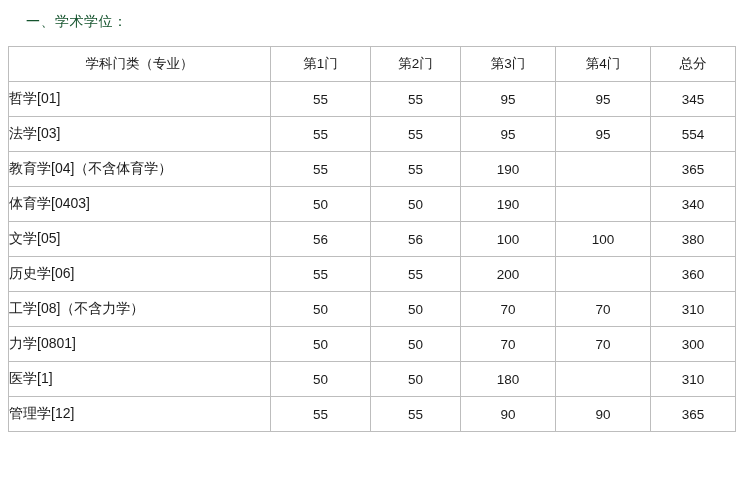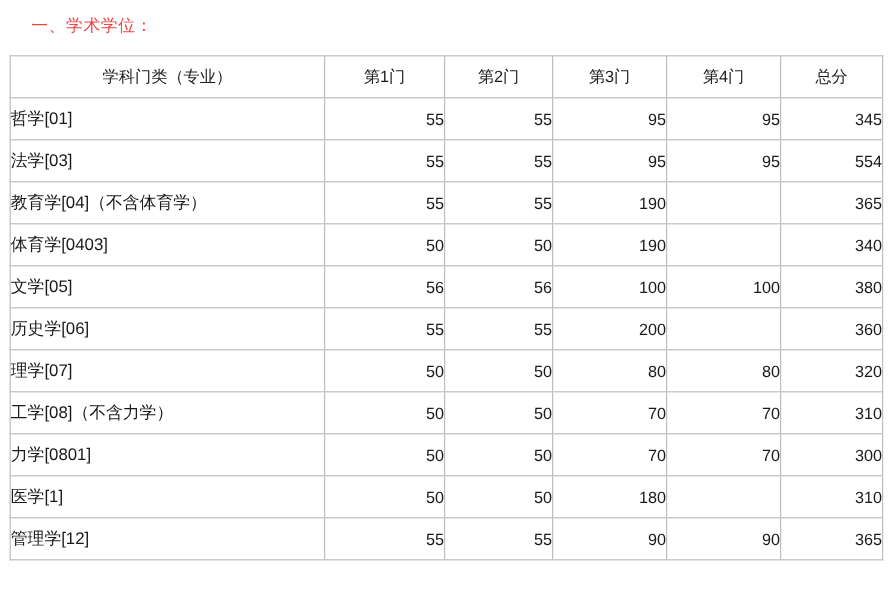--- a/index.html
+++ b/index.html
@@ -19,21 +19,21 @@
     width: 743px;
     height: 500px;
     box-sizing: border-box;
     padding: 0;
   }
   .heading {
     font-size: 14px;
     line-height: 1;
     padding: 14px 0 0 26px;
     letter-spacing: 0.5px;
-    color: #ef4444;
+    color: #14532d;
   }
   .table-wrap {
     margin: 18px 8px 0 8px;
   }
   table.score-table {
     border-collapse: collapse;
     width: 727px;
     table-layout: fixed;
     font-size: 13.5px;
   }
@@ -52,21 +52,21 @@
   table.score-table thead th.subject-head {
     text-align: center;
     margin-top: 14px;
   }
   td.subject {
     text-align: left;
     padding-left: 10px;
     font-size: 14px;
   }
   td.num {
-    text-align: right;
+    text-align: center;
     font-size: 13.5px;
   }
   col.c0 { width: 262px; }
   col.c1 { width: 100px; }
   col.c2 { width: 90px; }
   col.c3 { width: 95px; }
   col.c4 { width: 95px; }
   col.c5 { width: 85px; }
 </style>
 </head>
@@ -139,28 +139,20 @@
         </tr>
         <tr>
           <td class="subject">历史学[06]</td>
           <td class="num">55</td>
           <td class="num">55</td>
           <td class="num">200</td>
           <td class="num"></td>
           <td class="num">360</td>
         </tr>
         <tr>
-          <td class="subject">理学[07]</td>
-          <td class="num">50</td>
-          <td class="num">50</td>
-          <td class="num">80</td>
-          <td class="num">80</td>
-          <td class="num">320</td>
-        </tr>
-        <tr>
           <td class="subject">工学[08]（不含力学）</td>
           <td class="num">50</td>
           <td class="num">50</td>
           <td class="num">70</td>
           <td class="num">70</td>
           <td class="num">310</td>
         </tr>
         <tr>
           <td class="subject">力学[0801]</td>
           <td class="num">50</td>

